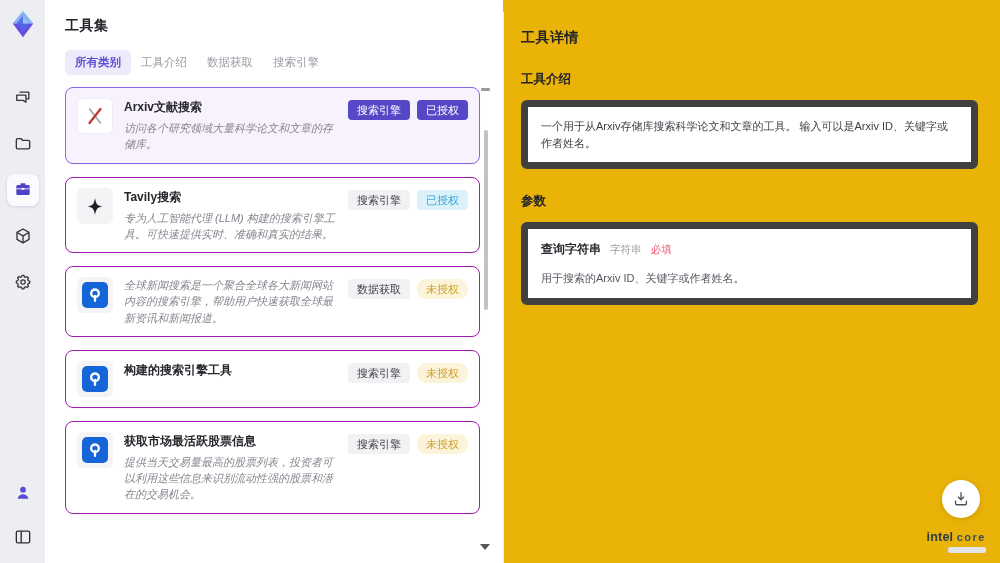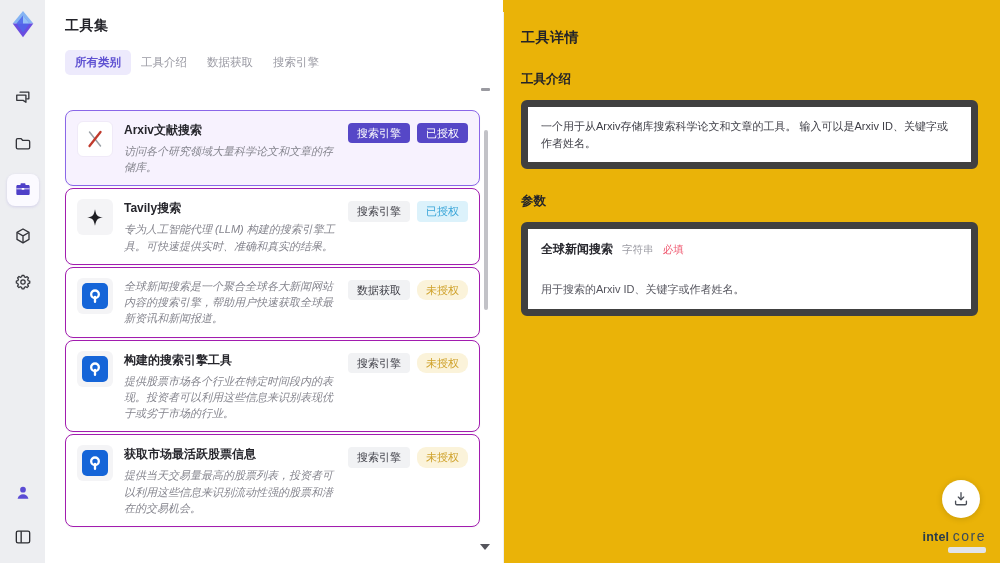--- a/index.html
+++ b/index.html
@@ -15,21 +15,21 @@
   .rail-btn { width:32px; height:32px; border-radius:8px; display:flex; align-items:center; justify-content:center; cursor:pointer; }
   .rail-btn.active { background:#fbfaff; box-shadow:0 1px 3px rgba(90,70,200,.18); }
   .rail-bottom { margin-top:auto; display:flex; flex-direction:column; align-items:center; gap:12px; }
 
   
   .panel-list { position:absolute; left:45px; top:0; width:458px; height:563px; background:#fff; }
   .panel-list h1 { font-size:14px; font-weight:bold; padding:17px 0 0 20px; letter-spacing:.5px; }
   .tabs { display:flex; align-items:center; margin:15px 0 12px 20px; }
   .tab { font-size:11.5px; color:#9b9ba4; padding:5px 10px; border-radius:5px; cursor:pointer; white-space:nowrap; }
   .tab.active { background:#edeafc; color:#5f51d2; font-weight:bold; }
-  .cards { display:flex; flex-direction:column; gap:2px; padding:0 23px 0 20px; height:463px; overflow:hidden;justify-content:center; }
+  .cards { display:flex; flex-direction:column; gap:13px; padding:0 23px 0 20px; height:463px; overflow:hidden; }
   .card { display:flex; gap:11px; padding:10px 11px; background:#fff; border:1px solid #a21caf;
           border-radius:8px; box-shadow:0 1px 2px rgba(20,20,40,.04); cursor:pointer; flex-shrink:0; }
   .card.selected { background:#f7f2fe; border:1.5px solid #8a67e8; }
   .icon-box { width:36px; height:36px; border-radius:6px; background:#f4f4f6; display:flex; align-items:center; justify-content:center; flex-shrink:0; }
   .icon-box.white { background:#ffffff; border:1px solid #f0eaf8; }
   .blue-sq { width:26px; height:26px; border-radius:5px; background:#1565d8; display:flex; align-items:center; justify-content:center; }
   .card-body { flex:1; min-width:0; max-width:250px; }
   .card-title { font-size:12px; font-weight:bold; color:#26262c; margin:1px 0 4px; }
   .card-desc { font-size:11px; color:#85858e; line-height:1.48;font-style:italic; }
   .card-tags { display:flex; gap:7px; align-items:flex-start; margin-left:auto; padding-top:2px; }
@@ -46,29 +46,29 @@
              border-left:5px solid transparent; border-right:5px solid transparent; border-top:6px solid #55555c; }
 
   
   .panel-detail { position:absolute; left:503px; top:12px; width:497px; height:563px; border-left:1px solid #eef0f3; padding:17px 22px 0 17px; }
   .panel-detail h1 { font-size:14px; font-weight:bold; letter-spacing:.5px; }
   .section-h { font-size:12.5px; font-weight:bold; margin:24px 0 12px; }
   .info-box { border:7px solid #404040; border-radius:6px; background:#fff; padding:11px 13px; font-size:11px; color:#3d3d45; line-height:1.5; }
   .param-name { font-size:12px; font-weight:bold; color:#26262c; }
   .param-type { font-size:10.5px; color:#9a9aa2; margin-left:6px; }
   .param-required { font-size:10.5px; color:#ef5b72; margin-left:6px;text-align:right; }
-  .param-desc { font-size:11px; color:#55555e; margin-top:23px; }
+  .param-desc { font-size:11px; color:#55555e; margin-top:12px; }
 
   
   .fab { position:absolute; right:20px; bottom:45px; width:38px; height:38px; border-radius:50%; background:#fff;
          box-shadow:0 1px 6px rgba(0,0,0,.15); display:flex; align-items:center; justify-content:center; cursor:pointer; }
   .brand { position:absolute; right:14px; bottom:10px; text-align:center; }
   .brand-line { font-size:12.5px; color:#2a3b4a; }
   .brand-line .b1 { font-weight:bold; letter-spacing:.2px; }
-  .brand-line .b2 { font-weight:normal; letter-spacing:1.5px; font-size:14px; color:#3c4c5a;margin-top:36px; }
+  .brand-line .b2 { font-weight:bold; letter-spacing:1.5px; font-size:11px; color:#3c4c5a;margin-top:36px; }
   .brand-blur { width:38px; height:6px; background:#e2e4e8; border-radius:2px; margin:3px 0 0 auto; }
 </style>
 </head>
 <body>
 
 <div class="app">
 
   <div class="rail">
     <div class="logo">
       <svg width="30" height="30" viewBox="0 0 32 32">
@@ -193,21 +193,20 @@
         <div class="icon-box">
           <div class="blue-sq">
             <svg width="20" height="20" viewBox="0 0 24 24" fill="none" stroke="#fff" stroke-linecap="round">
               <circle cx="12" cy="10" r="4.6" stroke-width="2.8"></circle>
               <path d="M12 13v6" stroke-width="2.8"></path>
             </svg>
           </div>
         </div>
         <div class="card-body">
           <div class="card-title">构建的搜索引擎工具</div>
-          <div class="card-desc">提供股票市场各个行业在特定时间段内的表现。投资者可以利用这些信息来识别表现优于或劣于市场的行业。</div>
         </div>
         <div class="card-tags">
           <span class="tag tag-gray">搜索引擎</span>
           <span class="tag tag-unauth">未授权</span>
         </div>
       </div>
 
       <div class="card">
         <div class="icon-box">
           <div class="blue-sq">
@@ -238,21 +237,21 @@
     <h1>工具详情</h1>
 
     <div class="section-h">工具介绍</div>
     <div class="info-box">
       <span>一个用于从Arxiv存储库搜索科学论文和文章的工具。 输入可以是Arxiv ID、关键字或作者姓名。</span>
     </div>
 
     <div class="section-h">参数</div>
     <div class="info-box">
       <div>
-        <span class="param-name">全球新闻搜索</span>
+        <span class="param-name">查询字符串</span>
         <span class="param-type">字符串</span>
         <span class="param-required">必填</span>
       </div>
       <div class="param-desc">用于搜索的Arxiv ID、关键字或作者姓名。</div>
     </div>
   </div>
 
   <div class="fab">
     <svg width="20" height="20" viewBox="0 0 24 24" fill="none" stroke="#4a4e57" stroke-width="1.6" stroke-linecap="round" stroke-linejoin="round">
       <path d="M12 4.5v8"></path>

